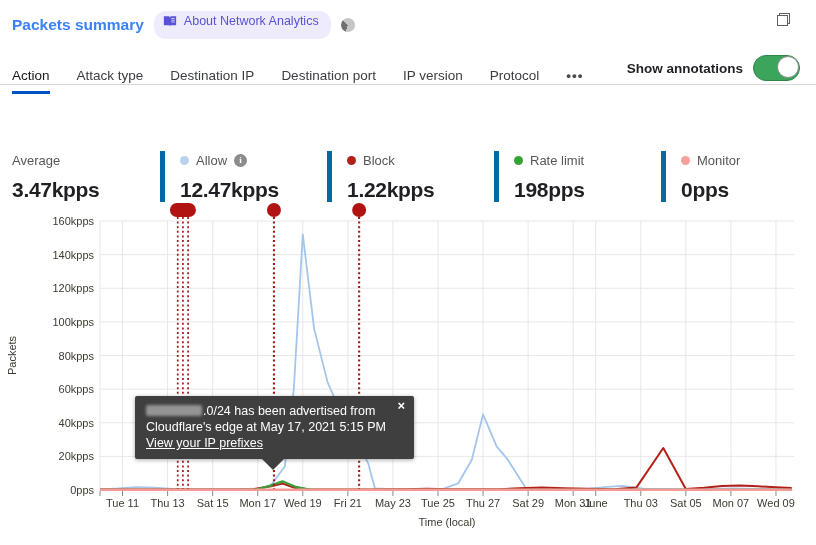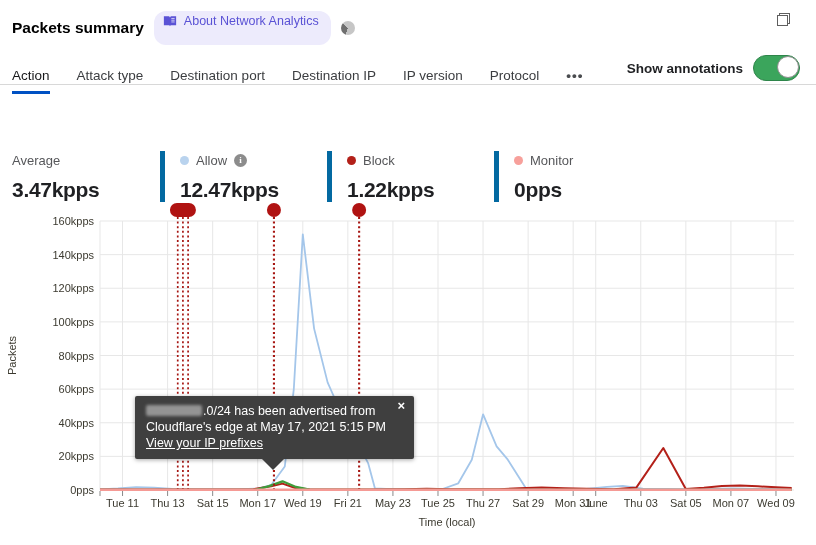--- a/index.html
+++ b/index.html
@@ -1,23 +1,23 @@
 <!DOCTYPE html>
 <html><head>
 <meta charset="utf-8">
 <style>
   html,body{margin:0;padding:0;background:#fff;}
   #app{position:relative;width:816px;height:545px;background:#fff;overflow:hidden;
        font-family:"Liberation Sans",sans-serif;color:#1f2023;}
 
   
   .header{position:absolute;top:11px;left:12px;display:flex;align-items:center;gap:10px;}
-  .page-title{font-size:15.5px;font-weight:700;color:#000000;}
+  .page-title{font-size:15.5px;font-weight:700;color:#3b82f6;}
   .badge{display:flex;align-items:center;gap:7px;background:#edebfc;color:#5a52d5;
-         border-radius:12px;padding:3px 12px 17px 9px;font-size:12.5px;cursor:pointer;}
+         border-radius:12px;padding:3px 12px 11px 9px;font-size:12.5px;cursor:pointer;}
   .pie-icon{width:14px;height:14px;border-radius:50%;
             background:conic-gradient(from 200deg,#6f6f6f 0 110deg,#c6c6c6 110deg 360deg);}
   .win-icon{position:absolute;top:13px;right:26px;width:13px;height:13px;}
   .win-icon .back{position:absolute;top:0;right:0;width:9px;height:9px;border:1.6px solid #5f5f5f;}
   .win-icon .front{position:absolute;bottom:0;left:0;width:9px;height:9px;border:1.6px solid #5f5f5f;background:#fff;}
 
   
   .tabbar{position:absolute;top:68px;left:12px;display:flex;gap:27px;align-items:flex-end;}
   .tab{font-size:13.5px;color:#3b3d40;padding-bottom:11px;cursor:pointer;white-space:nowrap;}
   .tab.active{color:#17181a;border-bottom:3px solid #0051c3;padding-bottom:8px;}
@@ -75,22 +75,22 @@
   </div>
 
   <div class="win-icon">
     <span class="back"></span>
       <span class="front"></span>
   </div>
 
   <div class="tabbar">
       <div class="tab active">Action</div>
       <div class="tab">Attack type</div>
+      <div class="tab">Destination IP</div>
       <div class="tab">Destination port</div>
-      <div class="tab">Destination IP</div>
       <div class="tab">IP version</div>
       <div class="tab">Protocol</div>
       <div class="tab overflow">•••</div>
     </div>
   <div class="tab-divider"></div>
 
   <div class="annot-ctl">
     <span class="annot-label">Show annotations</span>
     <span class="toggle">
         <span class="knob"></span>
@@ -111,20 +111,27 @@
           <span class="info-icon">i</span>
         </div>
         <div class="stat-value">12.47kpps</div>
       </div>
       <div class="stat">
         <div class="stat-label">
           <span class="dot" style="background: rgb(179, 32, 25);"></span>
           <span>Block</span>
         </div>
         <div class="stat-value">1.22kpps</div>
+      </div>
+      <div class="stat">
+        <div class="stat-label">
+          <span class="dot" style="background: rgb(54, 163, 53);"></span>
+          <span>Rate limit</span>
+        </div>
+        <div class="stat-value">198pps</div>
       </div>
       <div class="stat">
         <div class="stat-label">
           <span class="dot" style="background: rgb(247, 160, 155);"></span>
           <span>Monitor</span>
         </div>
         <div class="stat-value">0pps</div>
       </div>
     </div>
 

